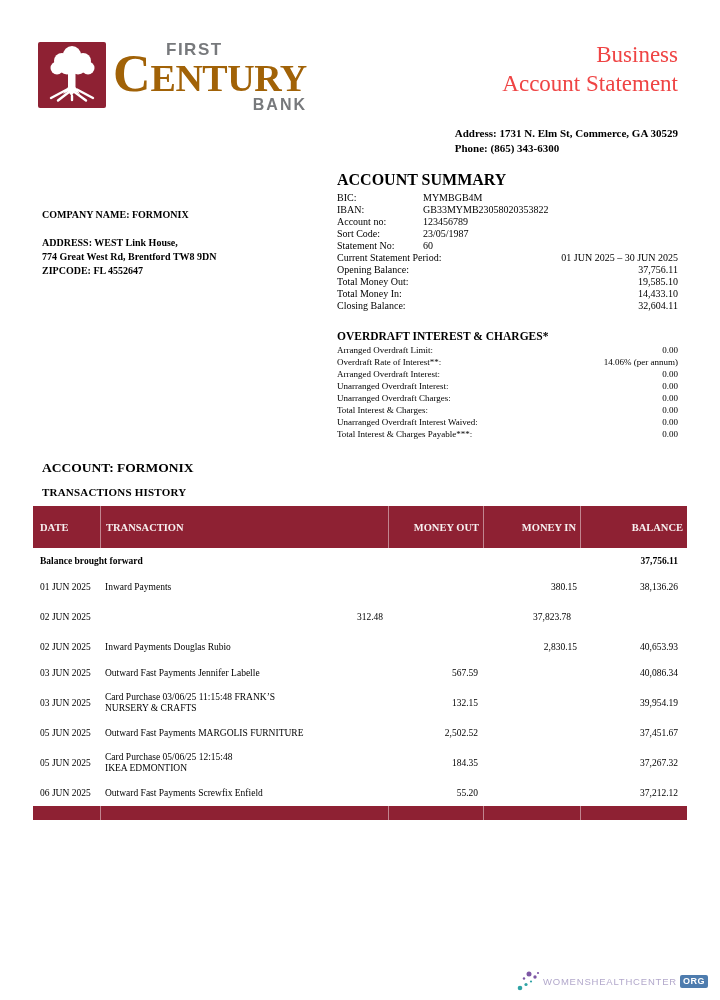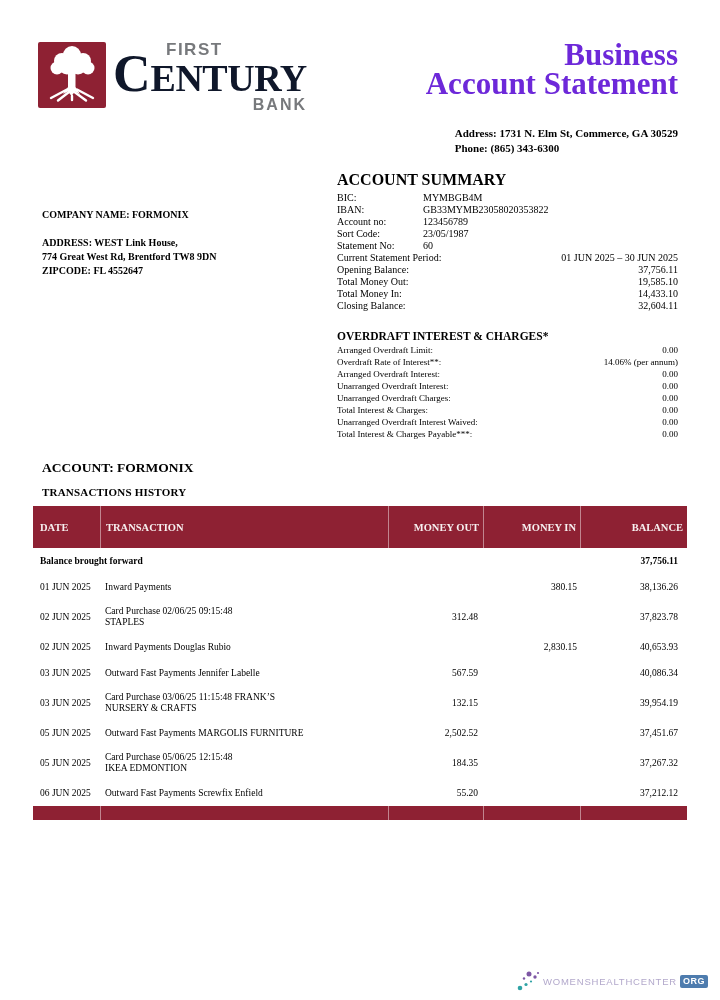--- a/index.html
+++ b/index.html
@@ -11,33 +11,33 @@
   }
 
   
   .logo { position:absolute; left:38px; top:42px; display:flex; gap:7px; }
   .logo-text { position:relative; width:192px; height:66px; }
   .logo-first {
     position:absolute; left:53px; top:-2px;
     font-family:"Liberation Sans", sans-serif; font-size:17px; font-weight:600;
     color:#77797C; letter-spacing:1.5px;
   }
-  .logo-century { position:absolute; left:0; top:6px; color:#0f172a; font-weight:bold; line-height:1; white-space:nowrap; }
+  .logo-century { position:absolute; left:0; top:6px; color:#a16207; font-weight:bold; line-height:1; white-space:nowrap; }
   .logo-century .cap { font-size:52px; }
   .logo-century .rest { font-size:38px; letter-spacing:-0.5px; }
   .logo-bank {
     position:absolute; right:-2px; bottom:-6px;
     font-family:"Liberation Sans", sans-serif; font-size:16px; font-weight:600;
     color:#77797C; letter-spacing:2px;
   }
 
   
   .doc-title {
     position:absolute; top:40px; right:42px; text-align:right;
-    color:#6d28d9; font-weight:bold; font-size:31px; line-height:29px;
+    color:#ef4444; font-weight:normal; font-size:23px; line-height:29px;
   }
   .contact {
     position:absolute; top:126px; right:42px; text-align:left;
     font-weight:bold; font-size:11px; line-height:15px;
   }
 
   
   .company { position:absolute; left:42px; top:208px; font-weight:bold; font-size:10px; line-height:14px; }
   .company .name { margin-bottom:14px; }
 
@@ -251,24 +251,20 @@
       <div class="c tx">
           <div>Inward Payments</div>
         </div>
       <div class="c num out"></div>
       <div class="c num in">380.15</div>
       <div class="c num bal">38,136.26</div>
     </div>
 
     <div class="tgrid trow h2">
       <div class="c date">02 JUN 2025</div>
-      <div class="c tx">
-          <div>Card Purchase 02/06/25 09:15:48</div>
-          <div class="tx-line2">STAPLES</div>
-        </div>
       <div class="c num out">312.48</div>
       <div class="c num in"></div>
       <div class="c num bal">37,823.78</div>
     </div>
 
     <div class="tgrid trow h1">
       <div class="c date">02 JUN 2025</div>
       <div class="c tx">
           <div>Inward Payments Douglas Rubio</div>
         </div>

